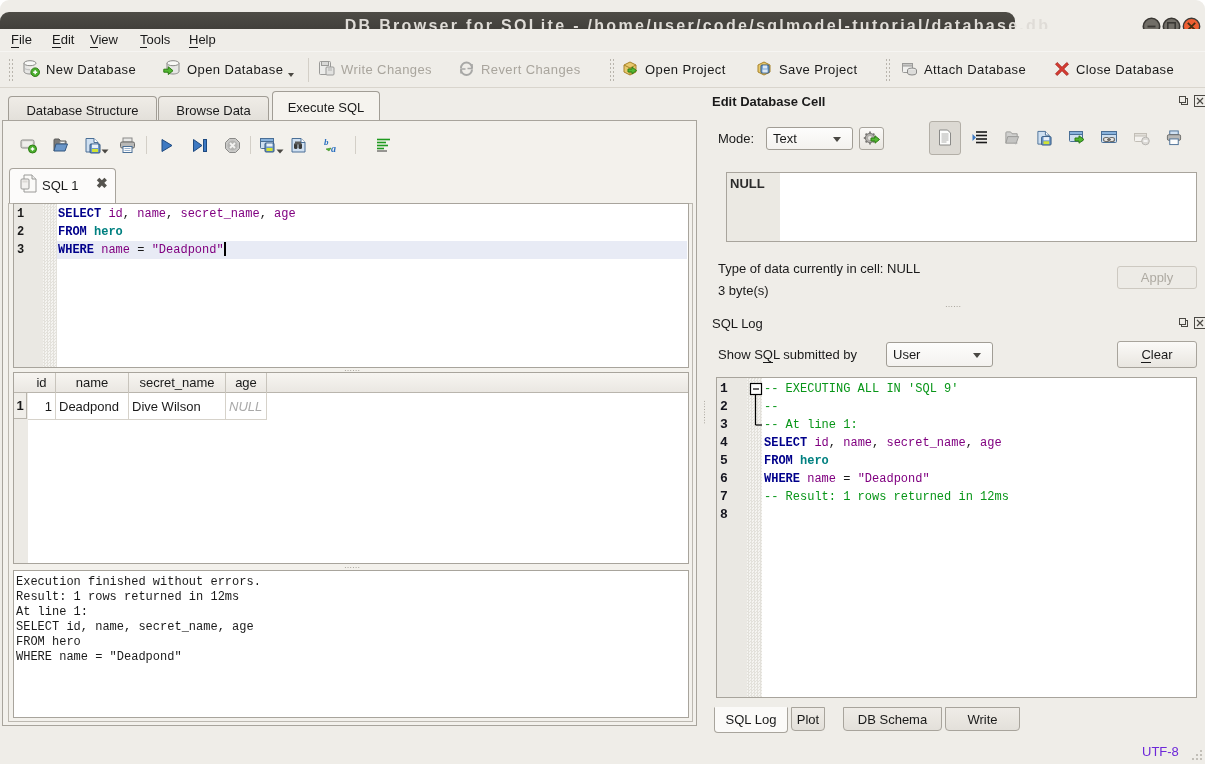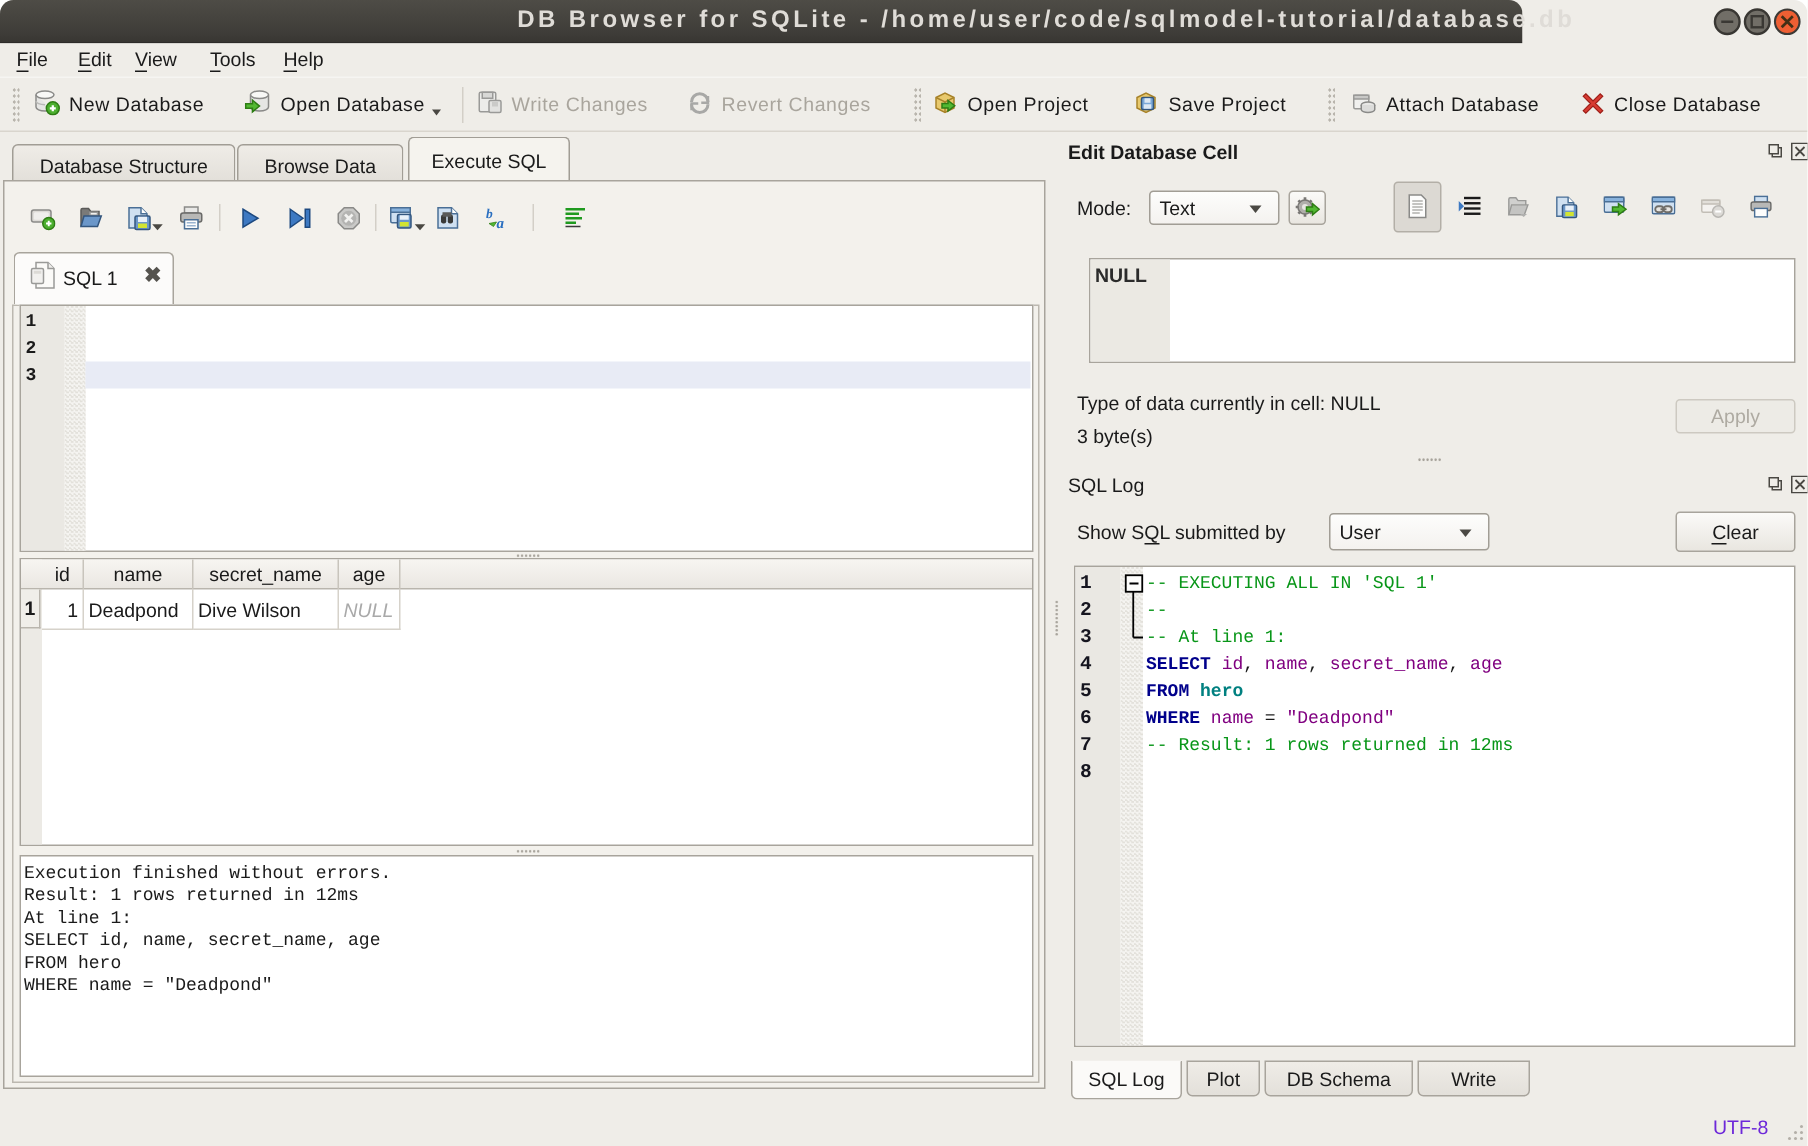--- a/index.html
+++ b/index.html
@@ -1,21 +1,21 @@
 <!DOCTYPE html>
 <html><head>
 <meta charset="utf-8">
 <style>
 * { margin:0; padding:0; box-sizing:border-box; }
 html,body { width:1205px; height:764px; background:#fff; overflow:hidden; }
 body { font-family:"Liberation Sans", sans-serif; font-size:13px; color:#1a1a1a; position:relative; }
 .mono { font-family:"Liberation Mono", monospace; }
 #win { position:absolute; left:0; top:0; width:1205px; height:764px; background:#efede8; border-radius:9px 9px 0 0; }
 
-#titlebar { position:absolute; left:0; top:0; width:1015px; height:29px; border-radius:9px 9px 0 0;
+#titlebar { position:absolute; left:0; top:12px; width:1015px; height:29px; border-radius:9px 9px 0 0;
   background:linear-gradient(#4e4c46, #3e3c38 80%, #383632); border-bottom:1px solid #2e2c29; }
 #title { position:absolute; left:0; top:5px; width:1395px; text-align:center; color:#dfdcd7; font-weight:bold; font-size:16px; letter-spacing:2.3px; }
 
 #menubar { position:absolute; left:0; top:29px; width:1205px; height:22px; background:#efede8; }
 .mitem { position:absolute; top:3px; }
 .mitem u { text-decoration:none; border-bottom:1px solid #1a1a1a; }
 
 #toolbar { position:absolute; left:0; top:51px; width:1205px; height:37px; background:#efede8; border-top:1px solid #f6f5f2; border-bottom:1px solid #d9d5cd; }
 .tbtn { position:absolute; top:7px; height:22px; line-height:22px; white-space:nowrap; }
 .tbtn svg { vertical-align:-3px; }
@@ -216,20 +216,23 @@
     </svg>
   <span style="position:absolute; left:32px; top:9px;">SQL 1</span>
   <span style="position:absolute; left:86px; top:6px; color:#55534e; font-weight:bold; font-size:14px;">✖</span>
 </div>
 
 <div id="editor" style="position:absolute; left:13px; top:203px; width:676px; height:165px; background:#fff; border:1px solid #a8a49c;">
   <div style="position:absolute; left:0; top:0; width:29px; height:163px; background:#eae8e3;"></div>
   <div style="position:absolute; left:29px; top:0; width:14px; height:163px; background:#efeeea; background-image:repeating-conic-gradient(#e3e1db 0 25%, #f5f4f1 0 50%); background-size:3px 3px;"></div>
   <div style="position:absolute; left:43px; top:37px; width:630px; height:18px; background:#e8ebf5;"></div>
   <div class="mono lnum" style="position:absolute; left:3px; top:1px; width:20px; text-align:left; font-weight:bold; line-height:18px; font-size:12px; color:#1a1a1a;">1<br>2<br>3</div>
+  <div class="mono" id="code" style="position:absolute; left:44px; top:1px; font-size:12px; line-height:18px; white-space:pre;"><span class="kw">SELECT</span> <span class="id">id</span>, <span class="id">name</span>, <span class="id">secret_name</span>, <span class="id">age</span>
+<span class="kw">FROM</span> <span class="tbl">hero</span>
+<span class="kw">WHERE</span> <span class="id">name</span> = <span class="str">"Deadpond"</span><span id="caret"></span></div>
 </div>
 
 <div id="grid" style="position:absolute; left:13px; top:372px; width:676px; height:192px; background:#fff; border:1px solid #a8a49c;">
   <div style="position:absolute; left:0; top:0; width:14px; height:190px; background:#eceae5;"></div>
   <div style="position:absolute; left:0; top:0; width:674px; height:20px; background:linear-gradient(#f7f5f1,#eae7e2); border-bottom:1px solid #b9b5ad;"></div>
   <div class="ghead" style="left:14px; width:28px;">id</div>
   <div class="ghead" style="left:42px; width:73px;">name</div>
   <div class="ghead" style="left:115px; width:97px;">secret_name</div>
   <div class="ghead" style="left:212px; width:41px;">age</div>
   <div style="position:absolute; left:0; top:20px; width:13px; height:26px; background:#f0eee9; border-right:1px solid #b9b5ad; border-bottom:1px solid #b9b5ad; text-align:center; line-height:26px; font-weight:bold;">1</div>
@@ -362,31 +365,31 @@
   <div style="position:absolute; left:8px; top:286px; width:481px; height:321px; background:#fff; border:1px solid #a8a49c;">
     <div style="position:absolute; left:0; top:0; width:30px; height:319px; background:#eae8e3;"></div>
     <div style="position:absolute; left:30px; top:0; width:15px; height:319px; background-image:repeating-conic-gradient(#e3e1db 0 25%, #f5f4f1 0 50%); background-size:3px 3px;"></div>
     <div class="mono" style="position:absolute; left:3px; top:2px; font-weight:bold; font-size:13px; line-height:18px; color:#15151f;">1<br>2<br>3<br>4<br>5<br>6<br>7<br>8</div>
     <svg style="position:absolute; left:31px; top:3px;" width="16" height="46" viewBox="0 0 16 46">
       <rect x="2.5" y="2.5" width="11" height="11" fill="#fdfdfc" stroke="#000" stroke-width="1.2"></rect>
       <line x1="5" y1="8" x2="11" y2="8" stroke="#000" stroke-width="1.2"></line>
       <line x1="7.5" y1="13.5" x2="7.5" y2="44" stroke="#000" stroke-width="1.2"></line>
       <line x1="7.5" y1="44" x2="14" y2="44" stroke="#000" stroke-width="1.2"></line>
     </svg>
-    <div class="mono" id="rlog" style="position:absolute; left:47px; top:2px; font-size:12px; line-height:18px; white-space:pre;"><span class="cmt">-- EXECUTING ALL IN 'SQL 1'</span>
+    <div class="mono" id="rlog" style="position:absolute; left:47px; top:2px; font-size:12px; line-height:18px; white-space:pre;"><span class="cmt">-- EXECUTING ALL IN 'SQL 9'</span>
 <span class="cmt">--</span>
 <span class="cmt">-- At line 1:</span>
 <span class="kw">SELECT</span> <span class="id">id</span>, <span class="id">name</span>, <span class="id">secret_name</span>, <span class="id">age</span>
 <span class="kw">FROM</span> <span class="tbl">hero</span>
 <span class="kw">WHERE</span> <span class="id">name</span> = <span class="str">"Deadpond"</span>
 <span class="cmt">-- Result: 1 rows returned in 12ms</span></div>
   </div>
 
   <div class="dtab" id="dtabActive" style="left:6px; width:74px;">SQL Log</div>
-  <div class="dtab" style="left:83px; width:49px;">Plot</div>
+  <div class="dtab" style="left:83px; width:34px;">Plot</div>
   <div class="dtab" style="left:135px; width:99px;">DB Schema</div>
   <div class="dtab" style="left:237px; width:75px;">Write</div>
 </div>
 <div id="statusbar" style="position:absolute; left:0; top:731px; width:1205px; height:33px;">
   <span style="position:absolute; left:1142px; top:13px; color:#6d28d9; font-size:13px;">UTF-8</span>
   <svg style="position:absolute;left:1190px;top:17px;" width="13" height="13" viewBox="0 0 13 13">
       <g fill="#b3afa8">
         <circle cx="11" cy="3" r="1"></circle>
         <circle cx="7" cy="7" r="1"></circle>
         <circle cx="11" cy="7" r="1"></circle>

